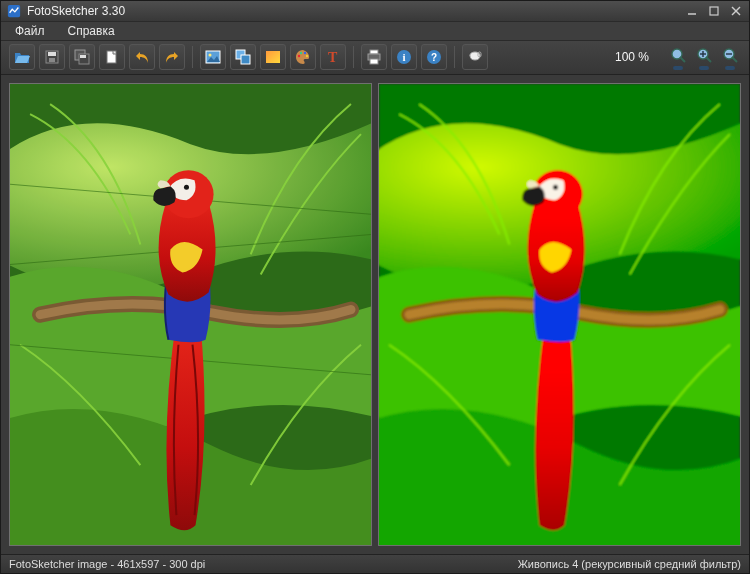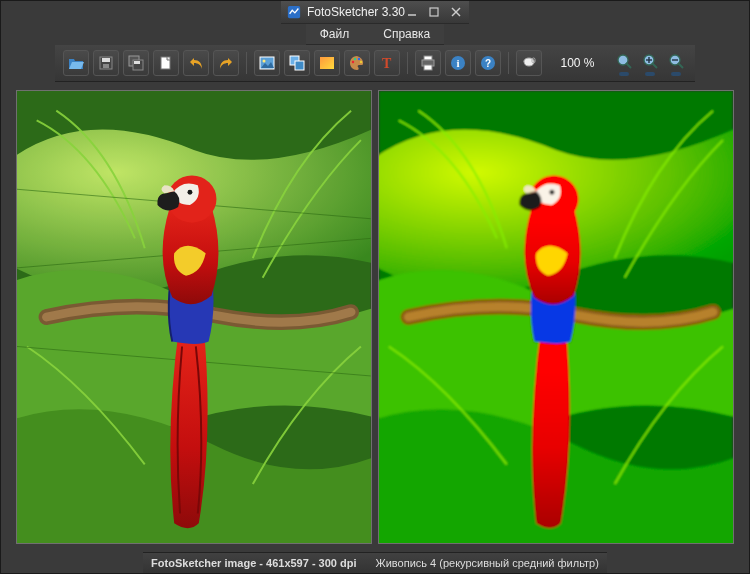--- a/index.html
+++ b/index.html
@@ -14,21 +14,20 @@
     overflow: hidden;
   }
   .window {
     width: 750px;
     height: 574px;
     background: #3a3a3a;
     border: 1px solid #1a1a1a;
     box-sizing: border-box;
     display: flex;
     flex-direction: column;
-    align-items: center;
   }
   
   .titlebar {
     height: 22px;
     background: linear-gradient(to bottom, #4e4e4e, #383838);
     display: flex;
     align-items: center;
     padding: 0 6px;
     border-bottom: 1px solid #2a2a2a;
   }
@@ -53,21 +52,21 @@
     font-size: 11px;
     cursor: pointer;
   }
   
   .menubar {
     height: 20px;
     background: #3e3e3e;
     display: flex;
     align-items: center;
     padding: 0 6px;
-    gap: 18px;
+    gap: 7px;
     border-bottom: 1px solid #2a2a2a;
   }
   .menubar .menu-item {
     padding: 2px 8px;
     font-size: 12px;
     color: #e8e8e8;
     cursor: pointer;
     border-radius: 2px;
   }
   
@@ -137,21 +136,21 @@
   .statusbar {
     height: 20px;
     background: linear-gradient(to bottom, #414141, #333);
     display: flex;
     align-items: center;
     padding: 0 8px;
     font-size: 11px;
     color: #ddd;
     border-top: 1px solid #222;
   }
-  .statusbar .status-left { flex: 1; font-weight: bold; }
+  .statusbar .status-left { flex: 1; }
   .statusbar .status-right { text-align: right; margin-left: 19px; }
 </style>
 </head>
 <body>
 
 <div class="window">
 
   <div class="titlebar">
     <span class="app-icon">
       <svg viewBox="0 0 16 16">

